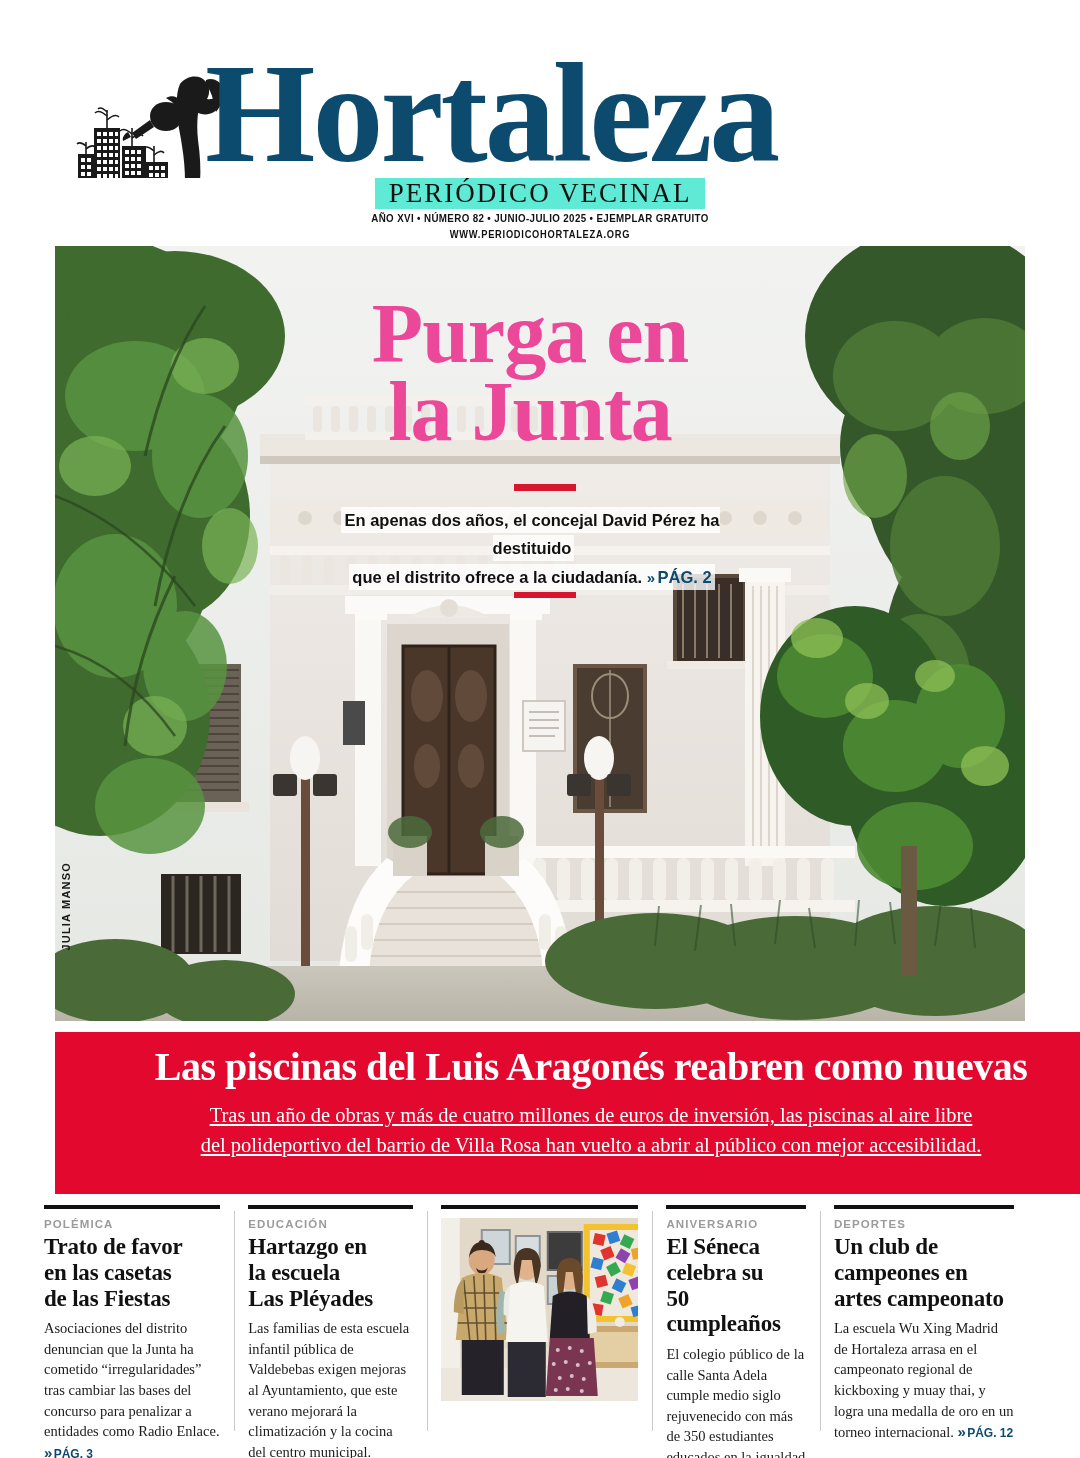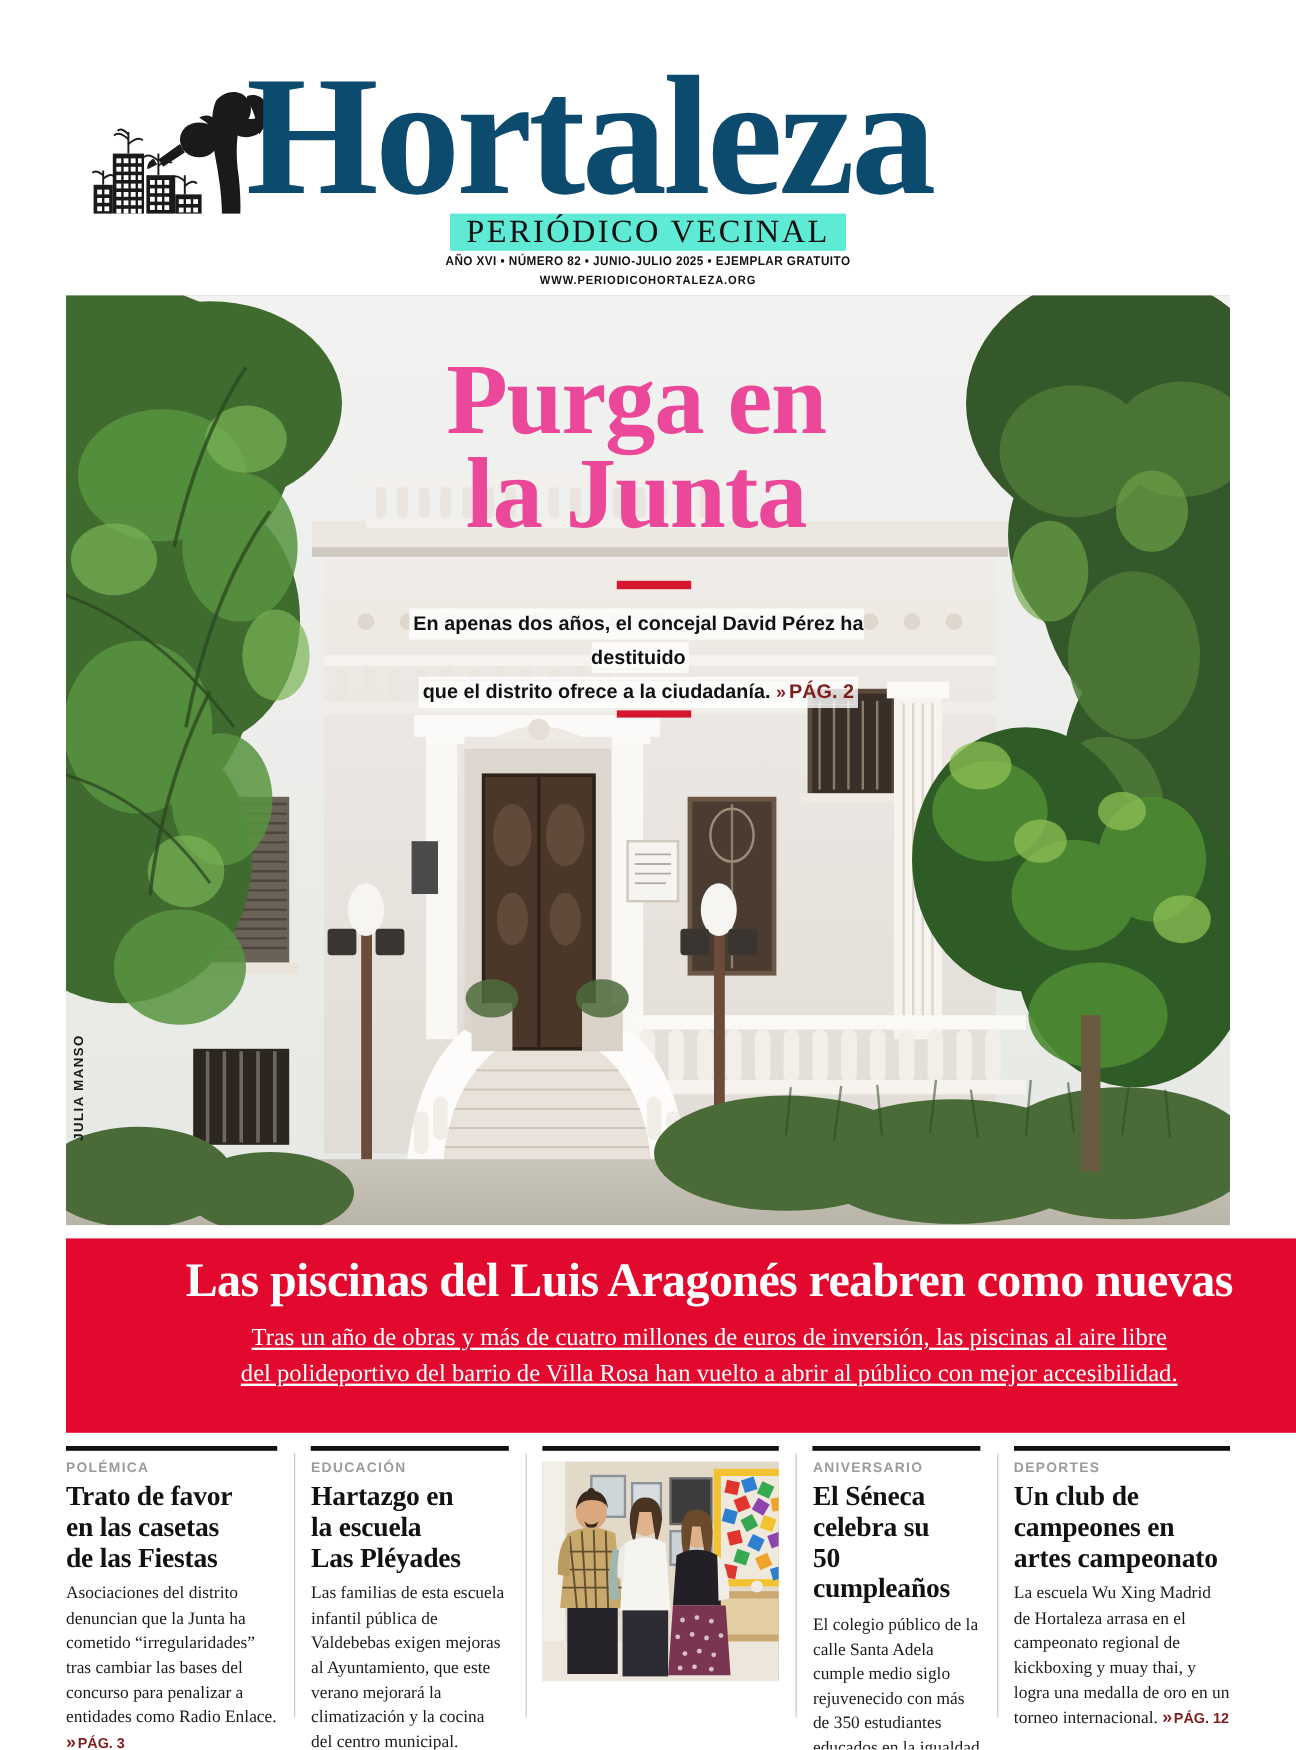--- a/index.html
+++ b/index.html
@@ -174,21 +174,21 @@
     line-height: 1.72;
     color: #111;
   }
   .standfirst .line {
     display: inline;
     background: rgba(255,255,255,0.80);
     box-shadow: 0 0 0 3px rgba(255,255,255,0.80);
     padding: 1px 0;
   }
   .pag-ref {
-    color: #7f1d1d;
+    color: #0c4a6e;
     font-weight: bold;
     white-space: nowrap;
   }
   .chev { letter-spacing: -2px; font-size: 15px; }
 
   .hero-rule-2 {
     position: absolute;
     left: 514px;
     top: 592px;
     width: 62px;
@@ -226,21 +226,21 @@
   .banner-pag {
     font-family: "Liberation Sans Narrow", "Liberation Sans", sans-serif;
     font-size: 15px;
     font-weight: bold;
     white-space: nowrap;
   }
 
   
   .bottom {
     position: absolute;
-    left: 55px;
+    left: 44px;
     top: 1205px;
     width: 970px;
     height: 230px;
     display: flex;
     gap: 0;
   }
 
   .col {
     position: relative;
     padding-right: 14px;

